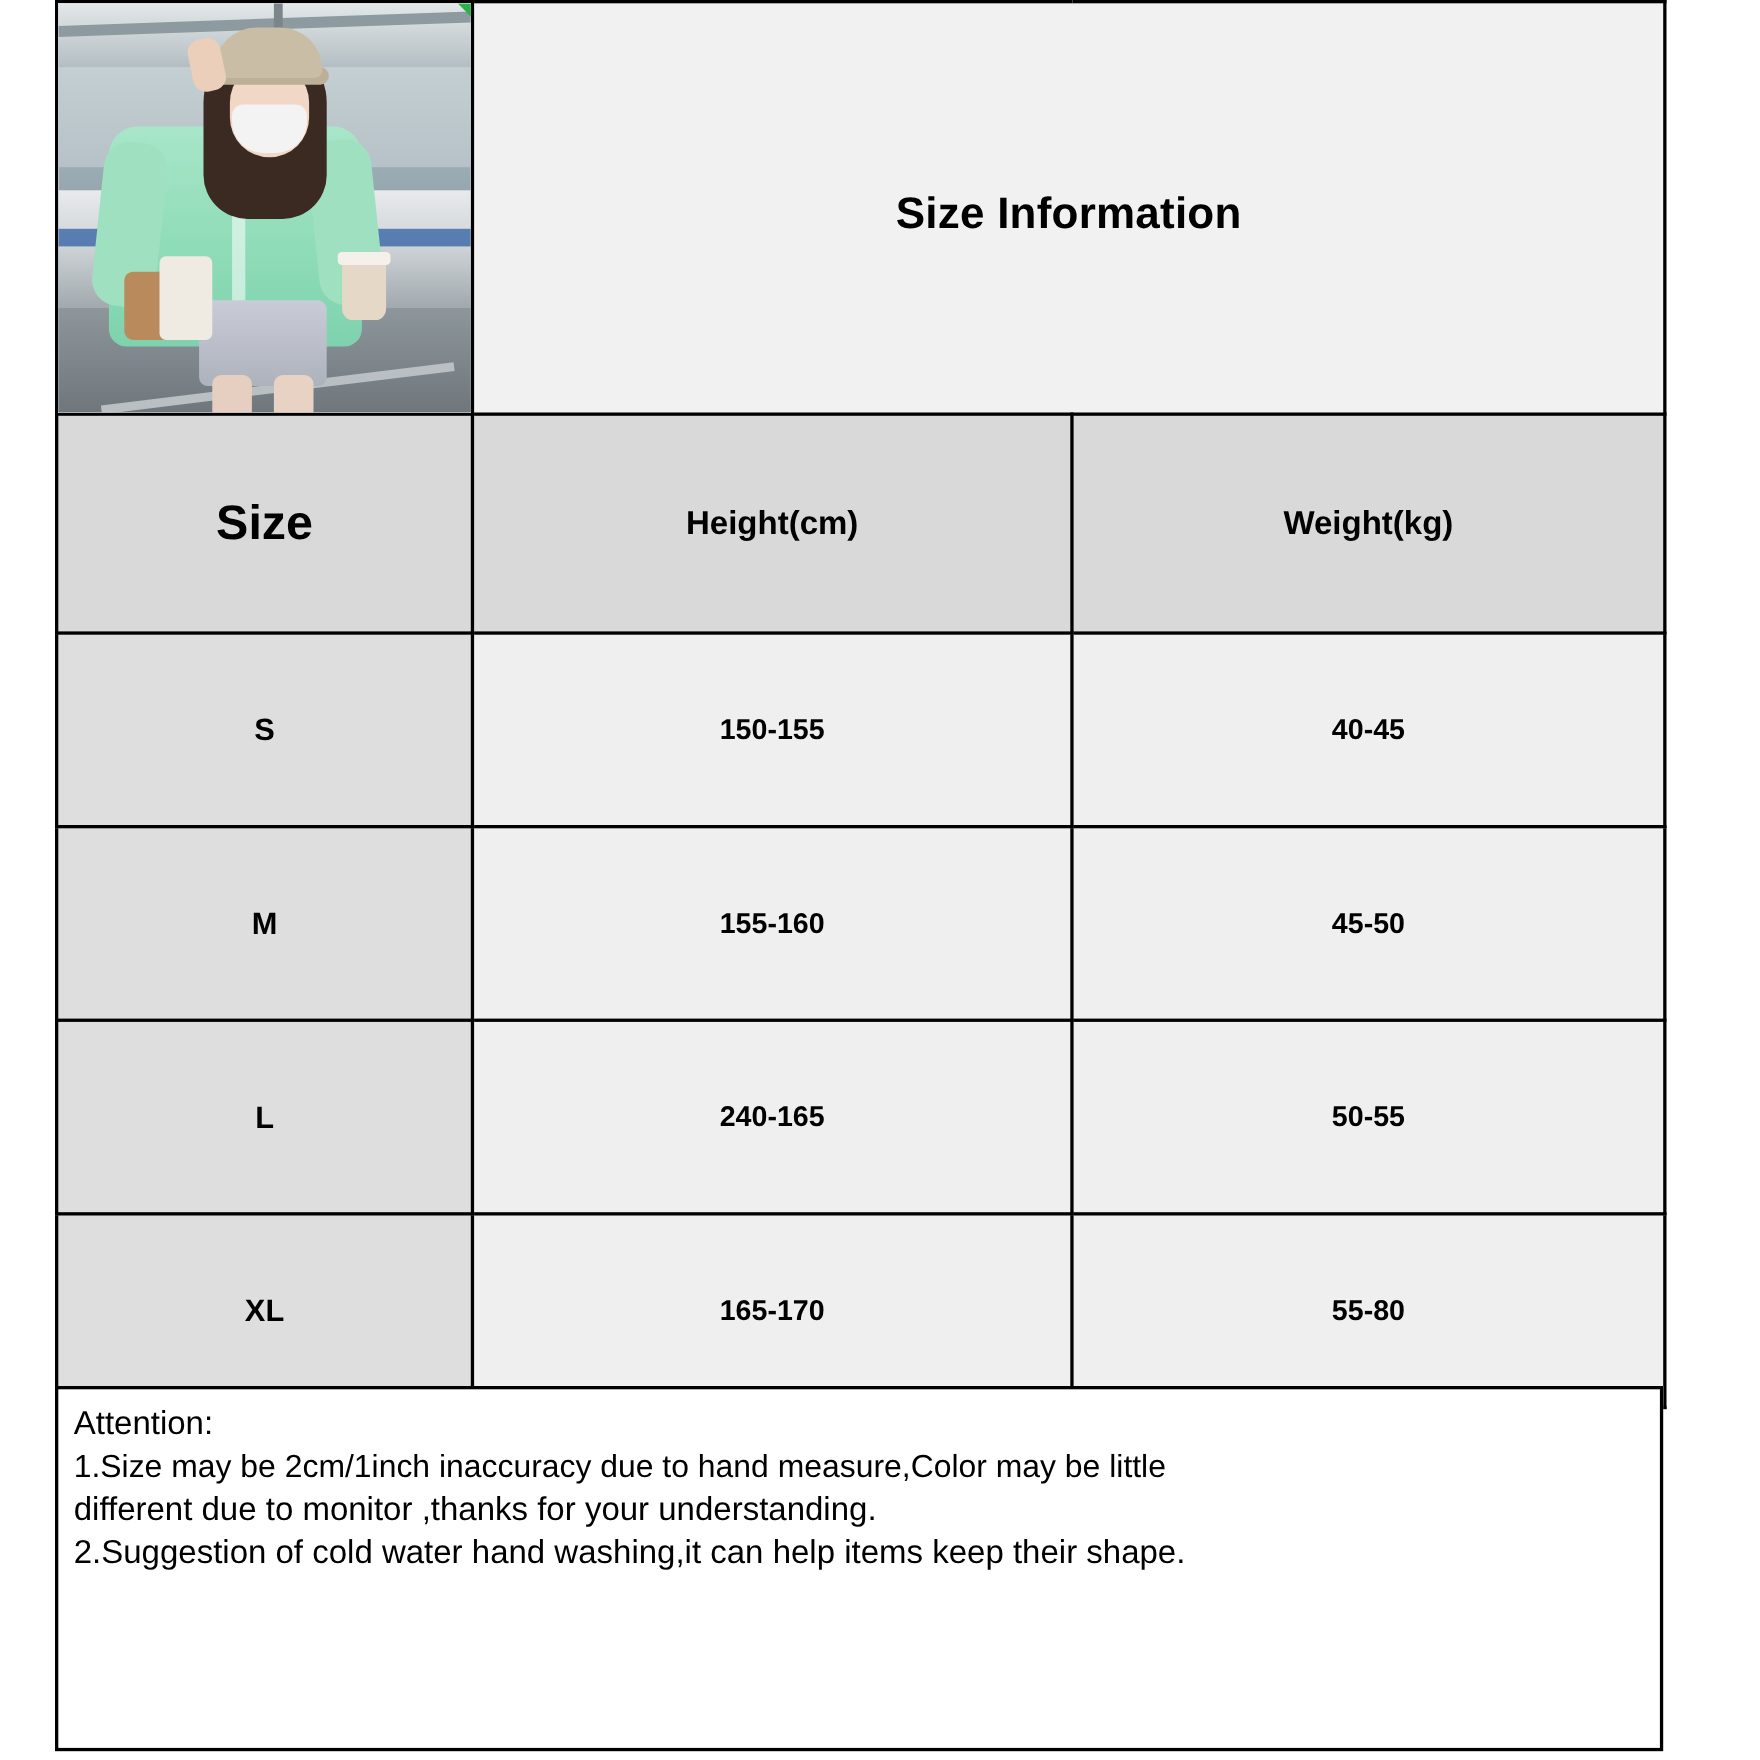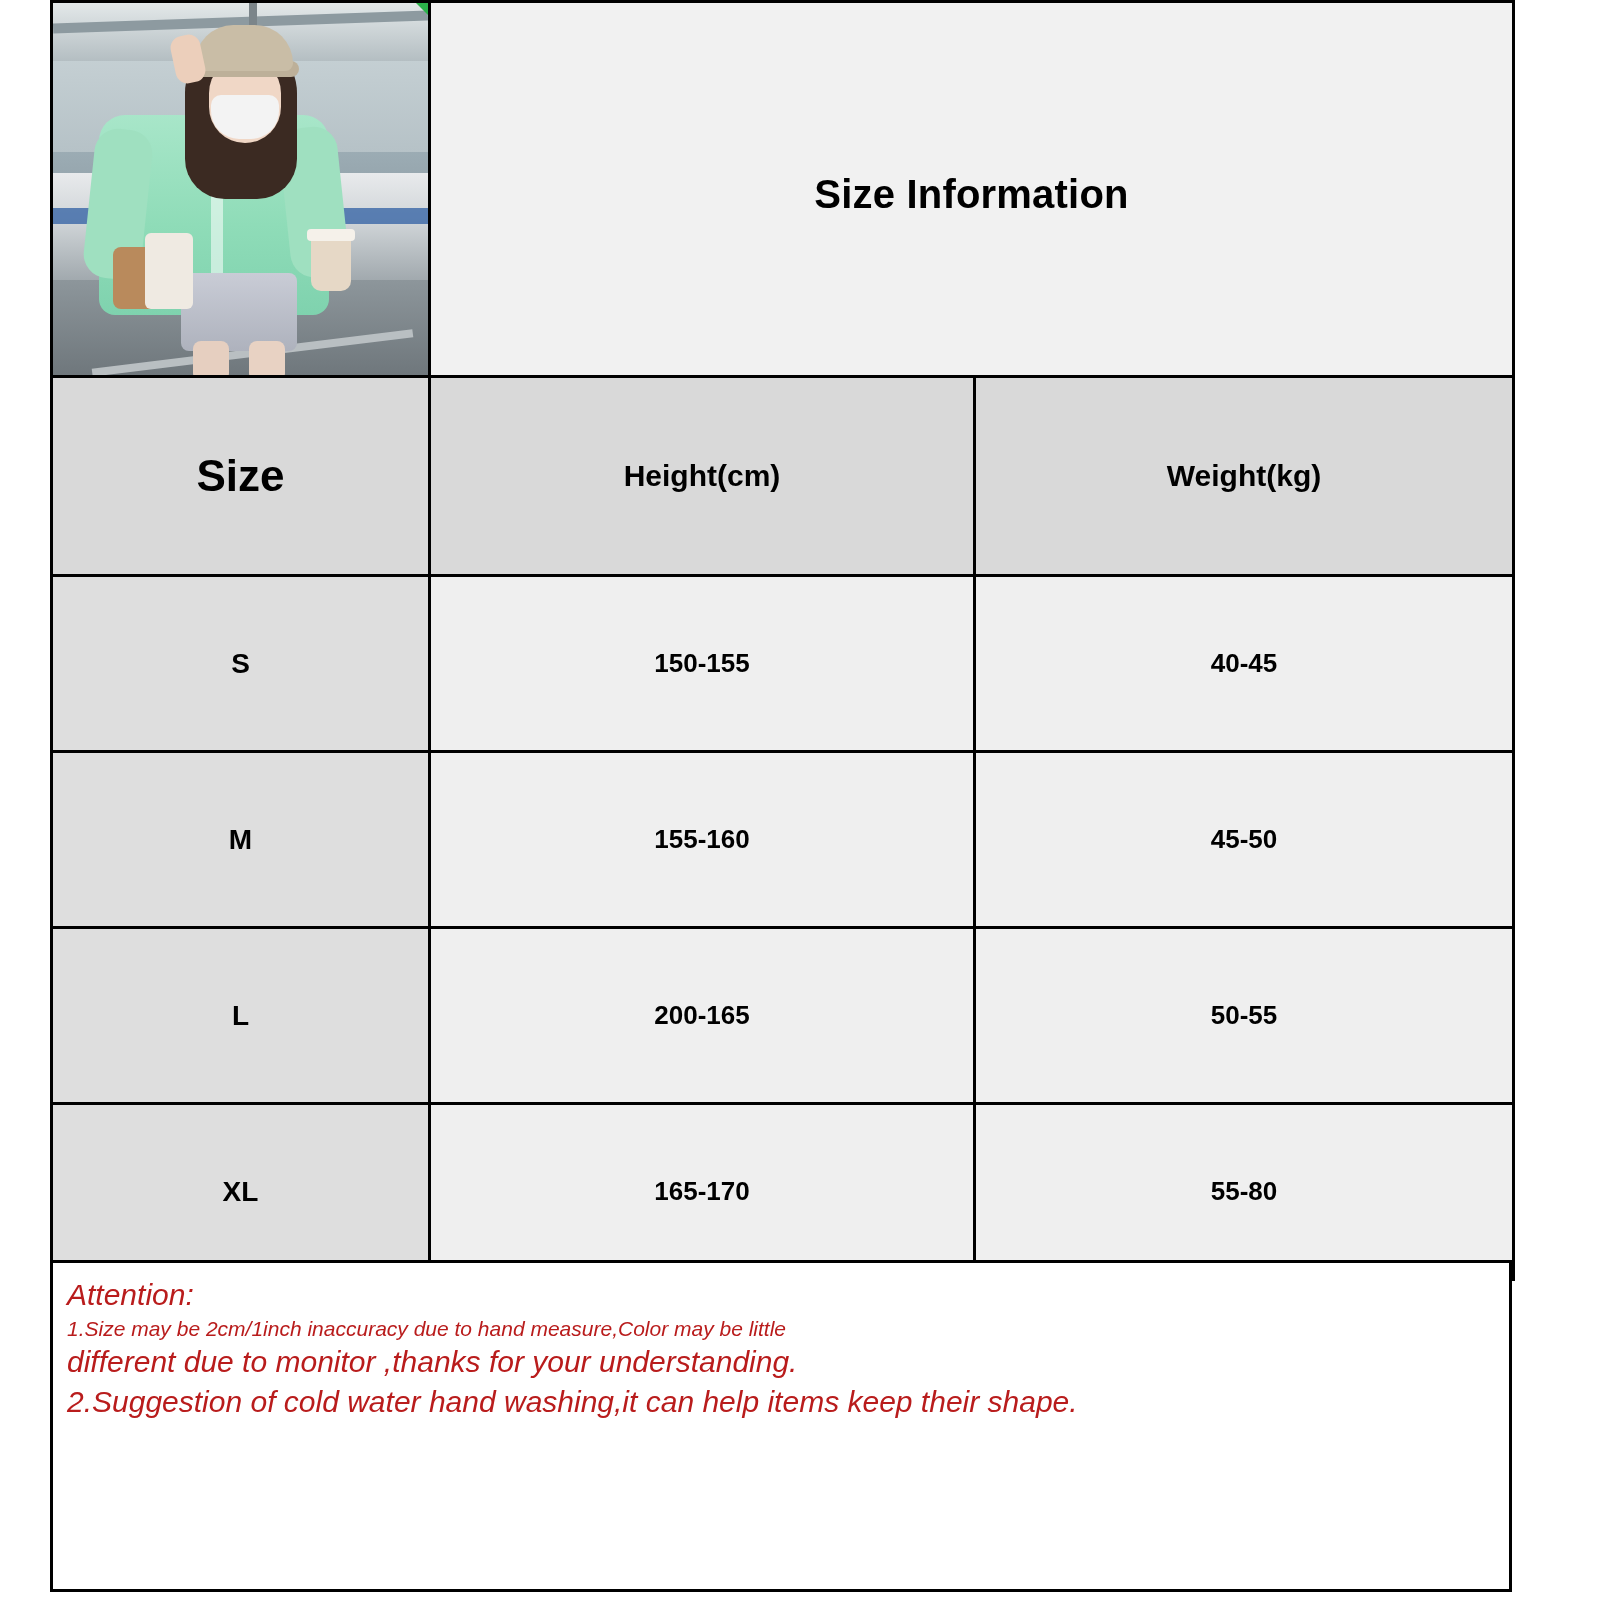--- a/index.html
+++ b/index.html
@@ -228,25 +228,24 @@
     height: 332px;
     box-sizing: border-box;
     border: 3px solid #000000;
     border-top: 3px solid #000000;
     background: #ffffff;
     padding: 12px 14px 0 14px;
   }
   .att-line {
     font-size: 30px;
     line-height: 1.32;
-    color: #b91c1c;
+    color: #000000;
     white-space: pre-wrap;
-    font-style: italic;
-  }
-  .att-line.first { font-size: 21px; }
+  }
+  .att-line.first { font-size: 29px; }
 </style>
 </head>
 <body>
 
 <div class="sheet">
 
   <table class="size-table">
     <colgroup>
       <col class="c1">
         <col class="c2">
@@ -303,21 +302,21 @@
       </tr>
 
       <tr class="row-data">
         <td class="cell-size">M</td>
         <td class="cell-val">155-160</td>
         <td class="cell-val">45-50</td>
       </tr>
 
       <tr class="row-data">
         <td class="cell-size">L</td>
-        <td class="cell-val">200-165</td>
+        <td class="cell-val">240-165</td>
         <td class="cell-val">50-55</td>
       </tr>
 
       <tr class="row-data">
         <td class="cell-size">XL</td>
         <td class="cell-val">165-170</td>
         <td class="cell-val">55-80</td>
       </tr>
     </tbody>
   </table>

